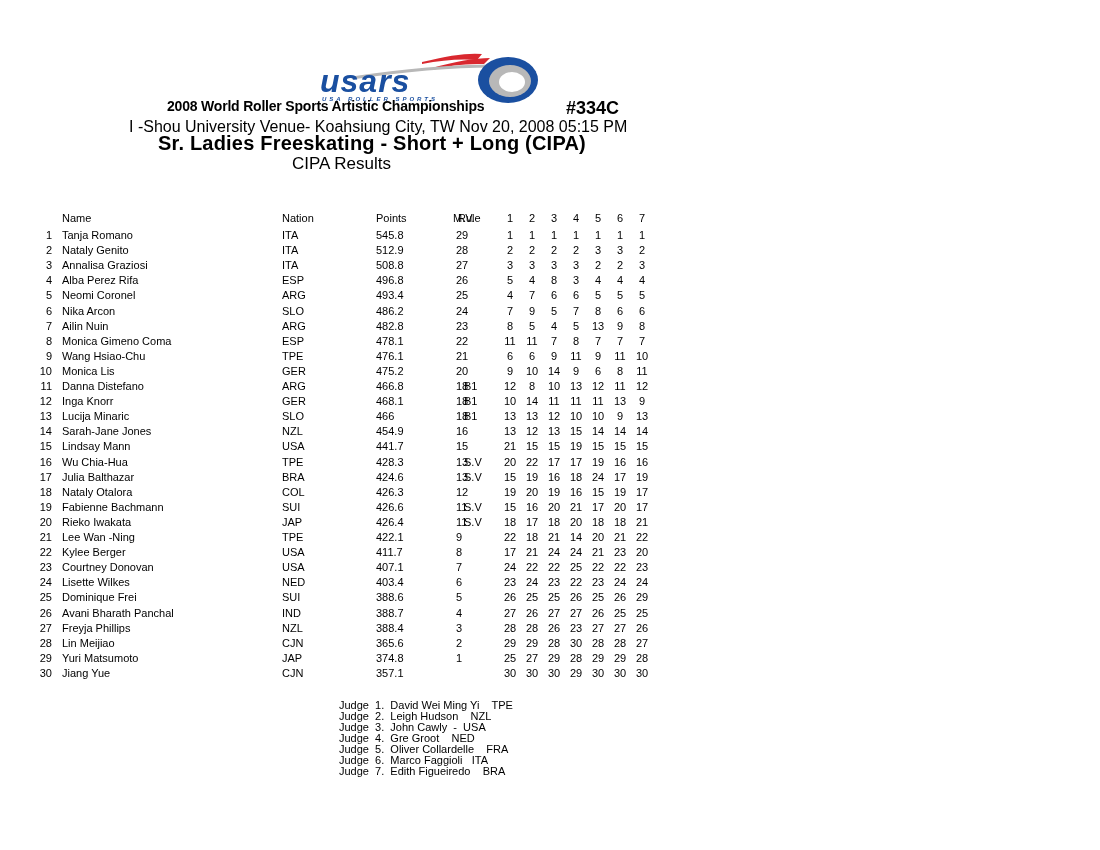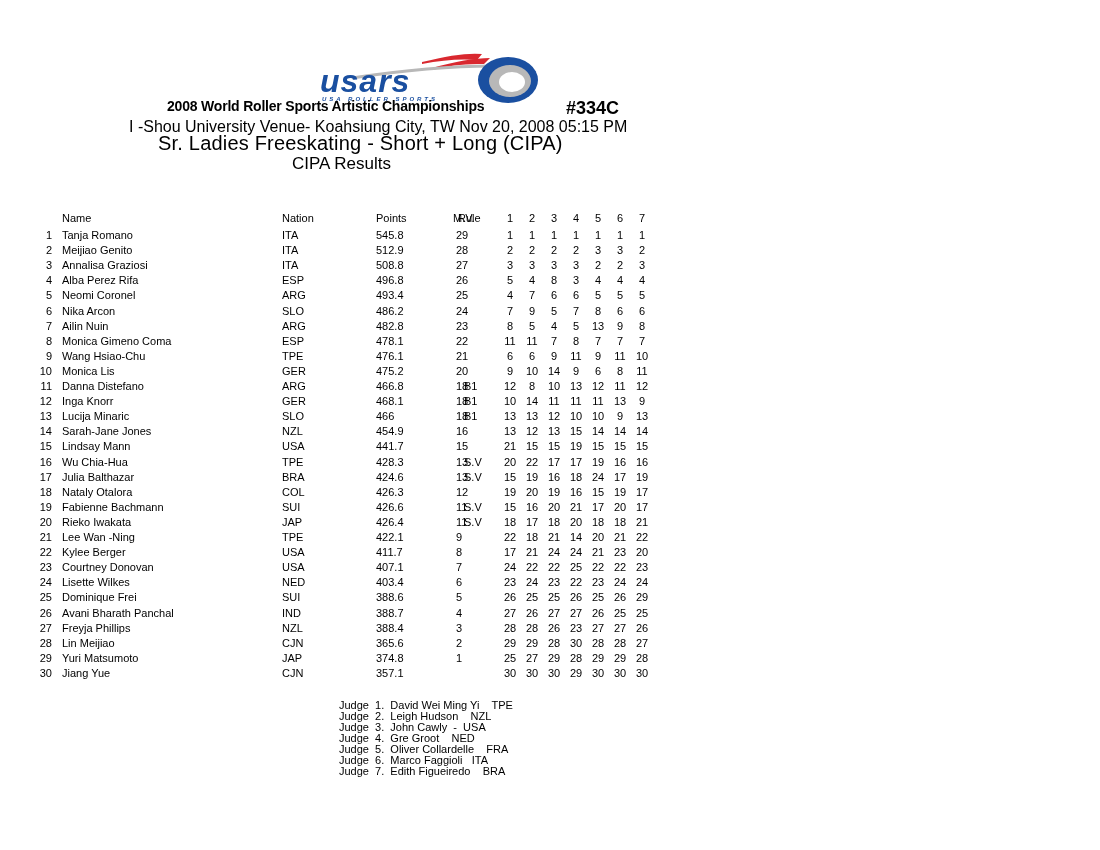--- a/index.html
+++ b/index.html
@@ -3,21 +3,21 @@
   <meta charset="utf-8">
   <style>
     html, body { margin: 0; padding: 0; background: #ffffff; }
     body { width: 1100px; height: 850px; position: relative; overflow: hidden;
            font-family: "Liberation Sans", sans-serif; color: #000; }
     .logo { position: absolute; left: 312px; top: 48px; width: 232px; height: 56px; }
     .hdr { position: absolute; white-space: nowrap; }
     .title1 { left: 167px; top: 98px; font-size: 14px; font-weight: bold; letter-spacing: -0.2px; }
     .title1code { left: 566px; top: 98px; font-size: 18px; font-weight: bold; }
     .venue { left: 129px; top: 118px; font-size: 16px; }
-    .event { left: 158px; top: 132px; font-size: 20px; font-weight: normal; letter-spacing: 0.2px; }
+    .event { left: 158px; top: 132px; font-size: 20px; font-weight: bold; letter-spacing: 0.2px; }
     .sub { left: 292px; top: 154px; font-size: 17px; }
 
     .tbl { position: absolute; left: 0; top: 210px; font-size: 11px; }
     .row { position: absolute; left: 16px; height: 15px; white-space: nowrap; width: 700px; }
     .c { position: absolute; top: 0; }
     .c-rank { left: 22px; width: 14px; text-align: right; }
     .c-name { left: 46px; }
     .c-nat { left: 266px; }
     .c-pts { left: 360px; }
     .c-mv { left: 414px; padding-left: 26px; }
@@ -79,21 +79,21 @@
         <span class="c c-j j1">1</span>
         <span class="c c-j j2">1</span>
         <span class="c c-j j3">1</span>
         <span class="c c-j j4">1</span>
         <span class="c c-j j5">1</span>
         <span class="c c-j j6">1</span>
         <span class="c c-j j7">1</span>
       </div>
       <div class="row" style="top: 34.1px;">
         <span class="c c-rank">2</span>
-        <span class="c c-name">Meijiao Genito</span>
+        <span class="c c-name">Nataly Genito</span>
         <span class="c c-nat">ITA</span>
         <span class="c c-pts">512.9</span>
         <span class="c c-mv">28</span>
         <span class="c c-rule"></span>
         <span class="c c-j j1">2</span>
         <span class="c c-j j2">2</span>
         <span class="c c-j j3">2</span>
         <span class="c c-j j4">2</span>
         <span class="c c-j j5">3</span>
         <span class="c c-j j6">3</span>

